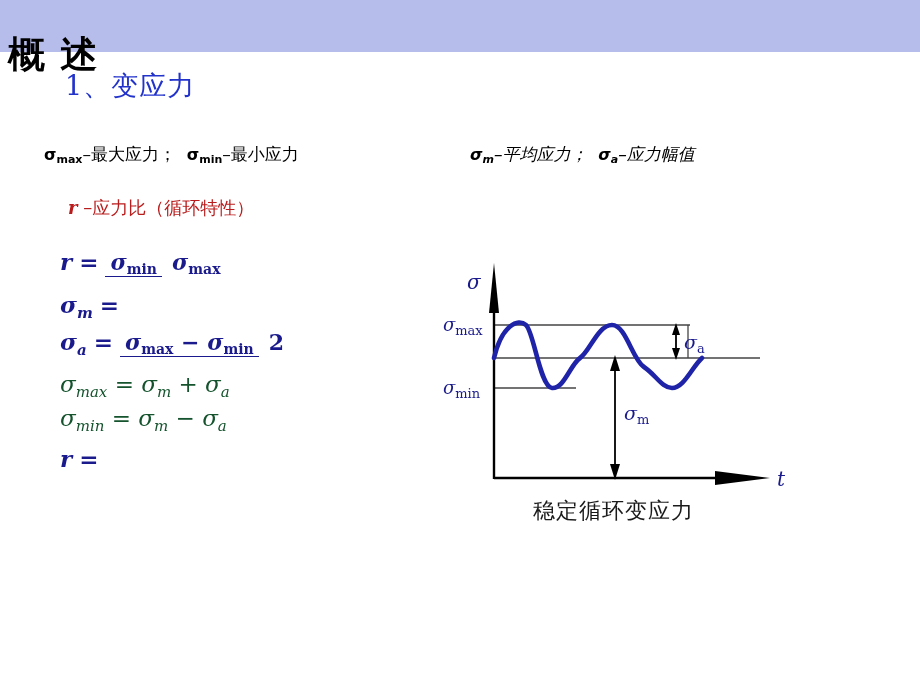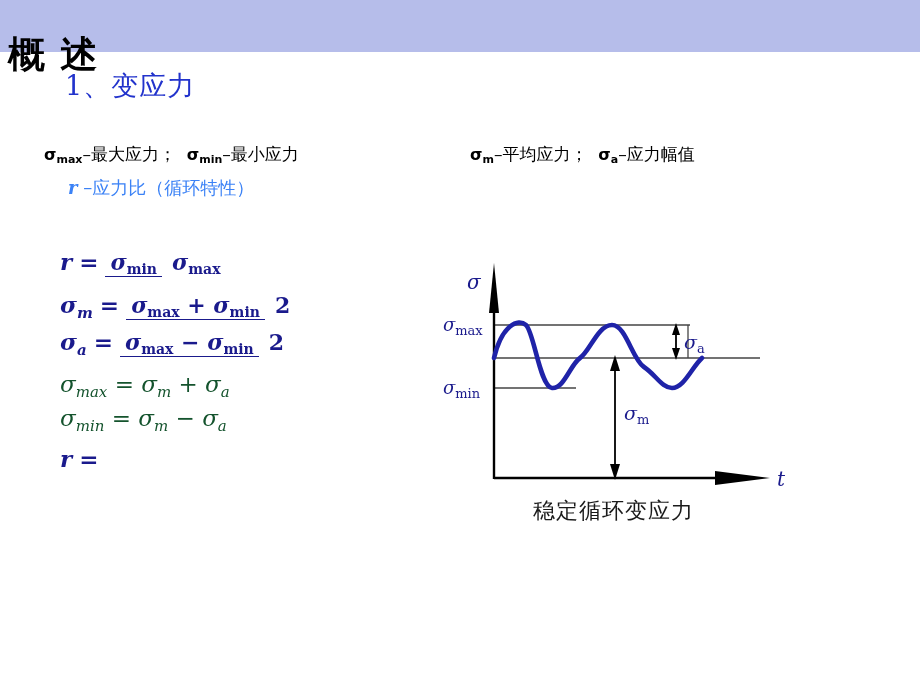--- a/index.html
+++ b/index.html
@@ -65,28 +65,29 @@
     white-space: nowrap;
   }
   .defs-line1b {
     position: absolute;
     left: 470px;
     top: 143px;
     font-family: "DejaVu Serif", serif;
     font-size: 17px;
     color: #000000;
     white-space: nowrap;
+    font-style: italic;
   }
   .defs-line2 {
     position: absolute;
     left: 68px;
-    top: 176px;
+    top: 196px;
     font-family: "DejaVu Serif", serif;
     font-size: 18px;
-    color: #3b82f6;
+    color: #b91c1c;
     white-space: nowrap;
   }
   .sym {
     font-family: "DejaVu Sans", sans-serif;
     font-weight: bold;
     font-size: 16px;
   }
   .sym sub {
     font-family: "DejaVu Sans", sans-serif;
     font-weight: bold;
@@ -238,24 +239,20 @@
       <span class="eq">=</span>
       <span class="frac">
         <span class="num sg-up-sub"><span class="sg">σ</span><sub>min</sub></span>
         <span class="den sg-up-sub"><span class="sg">σ</span><sub>max</sub></span>
       </span>
     </div>
 
     <div class="formula-row sp-f2">
       <span class="lhs"><span class="sg">σ</span><sub>m</sub></span>
       <span class="eq">=</span>
-      <span class="frac">
-        <span class="num sg-up-sub"><span class="sg">σ</span><sub>max</sub>&nbsp;+&nbsp;<span class="sg">σ</span><sub>min</sub></span>
-        <span class="den">2</span>
-      </span>
     </div>
 
     <div class="formula-row sp-f3">
       <span class="lhs"><span class="sg">σ</span><sub>a</sub></span>
       <span class="eq">=</span>
       <span class="frac">
         <span class="num sg-up-sub"><span class="sg">σ</span><sub>max</sub>&nbsp;−&nbsp;<span class="sg">σ</span><sub>min</sub></span>
         <span class="den">2</span>
       </span>
     </div>

